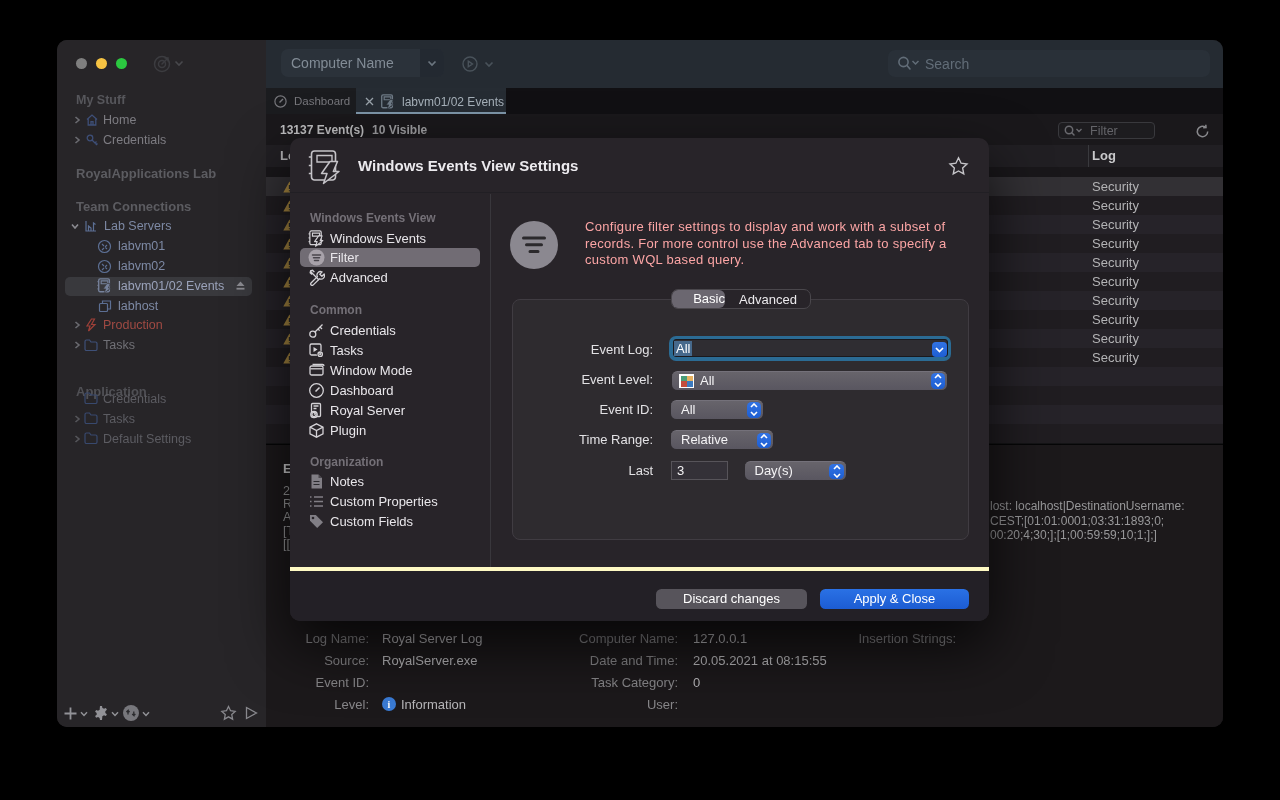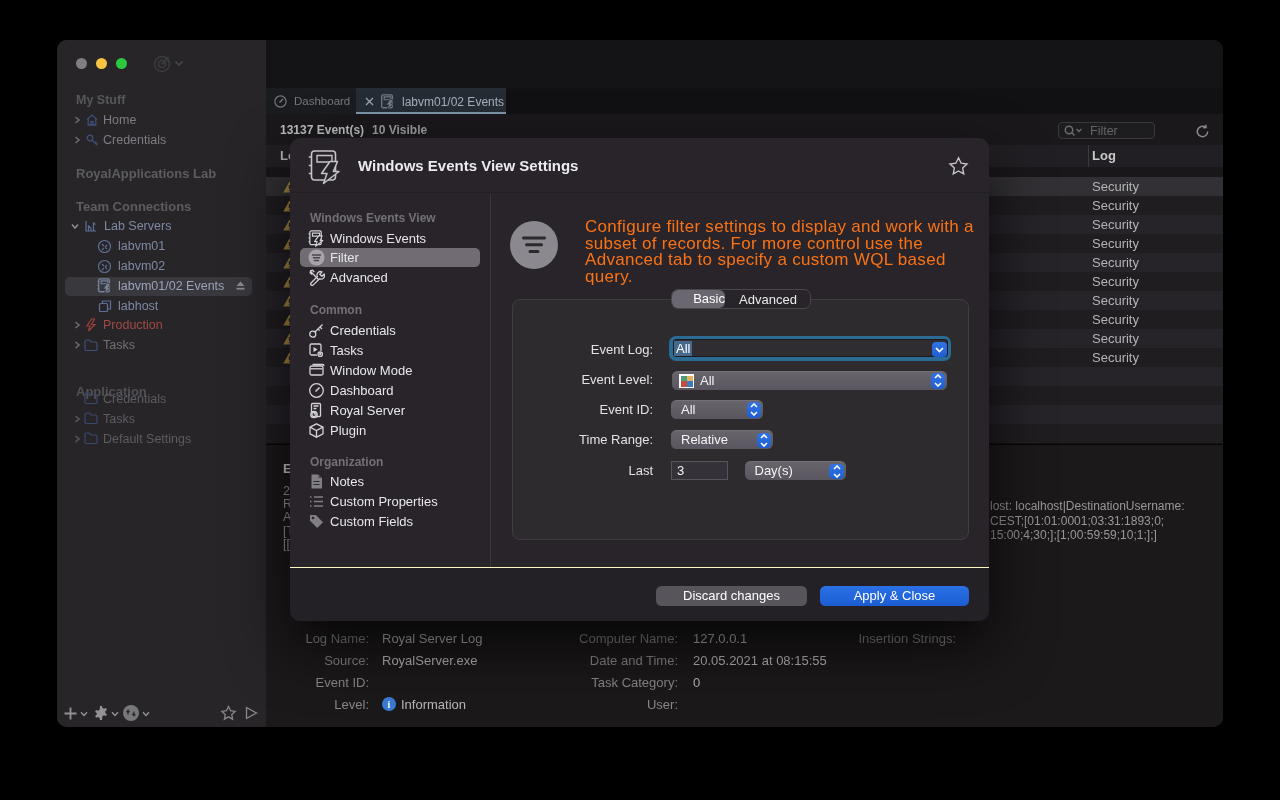--- a/index.html
+++ b/index.html
@@ -29,21 +29,21 @@
   
   #dlg { position:absolute; left:290px; top:138px; width:699px; height:483px;
      background:#282429; border-radius:10px; box-shadow:0 25px 60px rgba(0,0,0,0.75); }
   #dhead { position:absolute; left:0; top:0; width:699px; height:55px; border-bottom:1px solid #211f24; }
   #dside { position:absolute; left:0; top:0; width:200px; height:429px; }
   .gsec { position:absolute; left:20px; font-size:12px; font-weight:bold; color:#747077; }
   .drow { position:absolute; left:10px; width:180px; height:19px; line-height:19px; font-size:13px; color:#e8e6ea; white-space:nowrap; }
   .drow svg { position:absolute; left:8px; top:1px; }
   .drow .lbl { position:absolute; left:30px; }
   #dfoot { position:absolute; left:0; top:429px; width:699px; height:54px; background:#232026;
-     border-top:1px solid #fef9c3; border-radius:0 0 10px 10px; }
+     border-top:4px solid #fef9c3; border-radius:0 0 10px 10px; }
   .btn { position:absolute; top:18px; height:20px; border-radius:5.5px; font-size:13px;
      text-align:center; line-height:20px; color:#fff; }
   .flabel { position:absolute; font-size:13px; color:#e2e1e4; text-align:right; right:336px; height:20px; line-height:20px;padding-left:47px; }
   .popup { position:absolute; height:19px; border-radius:5.5px;
      background:linear-gradient(#67646b,#595660); border-top:1px solid #74717a;
      color:#f4f3f5; font-size:13px; line-height:18px; }
   .stepper { position:absolute; width:14.5px; height:15.5px; top:1.5px; border-radius:4.5px;
      background:linear-gradient(#3273e4,#1d5ed2); }
 </style>
 </head>
@@ -178,20 +178,42 @@
       </svg>
     <svg class="abs" style="left:163px; top:665px;" width="17" height="16" viewBox="0 0 17 16" fill="none" stroke="#88888d" stroke-width="1.3">
         <path d="M8.5 1.5 l2.05 4.25 4.6 0.6 -3.4 3.2 0.87 4.6 -4.12 -2.3 -4.12 2.3 0.87 -4.6 -3.4 -3.2 4.6 -0.6 Z"></path>
       </svg>
     <svg class="abs" style="left:188px; top:666px;" width="13" height="14" viewBox="0 0 13 14" fill="none" stroke="#88888d" stroke-width="1.3">
         <path d="M1.5 1.5 L11.5 7 L1.5 12.5 Z"></path>
       </svg>
   </div>
 
   <div id="main">
+    <div id="toolbar">
+      <div class="abs" style="left:15px; top:9px; width:163px; height:28px; background:#2b323a; border-radius:7px;"></div>
+      <div class="abs" style="left:154px; top:9px; width:24px; height:28px; background:#232931; border-radius:0 7px 7px 0;"></div>
+      <div class="abs" style="left:25px; top:15px; font-size:14px; color:#828c96;">Computer Name</div>
+      <svg class="abs" style="left:161px; top:20px;" width="10" height="7" viewBox="0 0 10 7" fill="none" stroke="#6b757f" stroke-width="1.7">
+          <path d="M1.5 1.5 L5 5 L8.5 1.5"></path>
+        </svg>
+      <svg class="abs" style="left:196px; top:16px;" width="16" height="16" viewBox="0 0 16 16" fill="none" stroke="#49525a" stroke-width="1.4">
+          <circle cx="8" cy="8" r="7"></circle>
+          <path d="M6.3 5.2 L10.5 8 L6.3 10.8 Z"></path>
+        </svg>
+      <svg class="abs" style="left:218px; top:21px;" width="10" height="7" viewBox="0 0 10 7" fill="none" stroke="#49525a" stroke-width="1.7">
+          <path d="M1.5 1.5 L5 5 L8.5 1.5"></path>
+        </svg>
+      <div class="abs" style="left:622px; top:10px; width:322px; height:27px; background:#293038; border-radius:7px;"></div>
+      <svg class="abs" style="left:631px; top:16px;" width="24" height="15" viewBox="0 0 24 15" fill="none" stroke="#626d78" stroke-width="1.6">
+          <circle cx="6.5" cy="6" r="4.6"></circle>
+          <path d="M10 9.5 L13 13" stroke-linecap="round"></path>
+          <path d="M15.5 5 l3 3 3 -3" stroke-width="1.5"></path>
+        </svg>
+      <div class="abs" style="left:659px; top:16px; font-size:14px; color:#626d78;">Search</div>
+    </div>
     <div id="tabbar">
       <div class="abs" style="left:0; top:0; width:90px; height:26px; background:#1b1c1f;"></div>
       <svg class="abs" style="left:8px; top:7px;" width="13" height="13" viewBox="0 0 13 13" fill="none" stroke="#77777c" stroke-width="1.2">
           <circle cx="6.5" cy="6.5" r="5.6"></circle>
           <path d="M9 4 L5.5 7.5" stroke-width="1.5"></path>
         </svg>
       <div class="abs" style="left:28px; top:7px; font-size:11.5px; color:#77777c;">Dashboard</div>
       <div class="abs" style="left:90px; top:0; width:150px; height:26px; background:#262c33; border-bottom:2px solid #7e96a9;"></div>
       <svg class="abs" style="left:99px; top:9px;" width="9" height="9" viewBox="0 0 9 9" stroke="#9aa3ab" stroke-width="1.3">
           <path d="M1 1 L8 8 M8 1 L1 8"></path>
@@ -302,21 +324,21 @@
     </div>
     <div id="details">
       <div class="dv" style="left:17px; top:16px; font-weight:bold; color:#cfcfd1;">Event 4202, RoyalServer</div>
       <div class="dv" style="left:17px; top:39px; color:#98989a; font-size:12.5px;">2232</div>
       <div class="dv" style="left:17px; top:52px; color:#98989a; font-size:12.5px;">RoyalServer</div>
       <div class="dv" style="left:17px; top:65px; color:#98989a; font-size:12.5px;">A scheduled</div>
       <div class="dv" style="left:17px; top:79px; color:#98989a; font-size:12.5px;">[TaskName</div>
       <div class="dv" style="left:17px; top:92px; color:#98989a; font-size:12.5px;">[[Schedule</div>
       <div class="dv" style="left:724px; top:54px; color:#98989a; font-size:12px;">lost: localhost|DestinationUsername:</div>
       <div class="dv" style="left:724px; top:68.5px; color:#98989a; font-size:12px;">CEST;[01:01:0001;03:31:1893;0;</div>
-      <div class="dv" style="left:724px; top:83px; color:#98989a; font-size:12px;">15:00;4;30;];[1;00:59:59;10;1;];]</div>
+      <div class="dv" style="left:724px; top:83px; color:#98989a; font-size:12px;">00:20;4;30;];[1;00:59:59;10;1;];]</div>
 
       <div class="dl" style="left:0px; top:186px; width:103px;">Log Name:</div>
       <div class="dv" style="left:116px; top:186px;">Royal Server Log</div>
       <div class="dl" style="left:0px; top:208px; width:103px;">Source:</div>
       <div class="dv" style="left:116px; top:208px;">RoyalServer.exe</div>
       <div class="dl" style="left:0px; top:230px; width:103px;">Event ID:</div>
       <div class="dl" style="left:0px; top:252px; width:103px;">Level:</div>
       <svg class="abs" style="left:116px; top:252px;" width="14" height="14" viewBox="0 0 14 14">
           <circle cx="7" cy="7" r="7" fill="#3a7bd5"></circle>
           <text x="7" y="10.5" font-size="10" font-weight="bold" fill="#fff" text-anchor="middle" font-family="Liberation Serif">i</text>
@@ -446,21 +468,21 @@
           <circle cx="5" cy="5" r="1.3" fill="#282429"></circle>
         </svg>
         <span class="lbl">Custom Fields</span>
       </div>
   </div>
   <div id="dcontent">
     <div class="abs" style="left:220px; top:83px; width:48px; height:48px; border-radius:50%; background:#8b8890;"></div>
     <svg class="abs" style="left:232px; top:98px;" width="24" height="18" viewBox="0 0 24 18" stroke="#2b292c" stroke-width="3" stroke-linecap="round">
         <path d="M1.5 2 h21 M4.5 8.7 h15 M8 15.4 h8"></path>
       </svg>
-    <div class="abs" style="left:295px; top:81px; width:392px; font-size:17px; letter-spacing:0.3px; line-height:16.5px; color:#f97316;">Configure filter settings to display and work with a subset of records. For more control use the Advanced tab to specify a custom WQL based query.</div>
+    <div class="abs" style="left:295px; top:81px; width:392px; font-size:13px; letter-spacing:0.3px; line-height:16.5px; color:#fca5a5;">Configure filter settings to display and work with a subset of records. For more control use the Advanced tab to specify a custom WQL based query.</div>
 
     <div class="abs" style="left:222px; top:160.5px; width:457px; height:241px; background:#2e2b2f; border:1px solid #403c42; border-radius:8px;"></div>
 
     <div class="abs" style="left:381px; top:150.5px; width:140px; height:20.5px; background:#282429; border:1px solid #4a474c; border-radius:7px;"></div>
     <div class="abs" style="left:382px; top:151.5px; width:53px; height:18.5px; background:#6b6770; border-radius:6px; text-align:right; font-size:13px; line-height:18px; color:#fff;">Basic</div>
     <div class="abs" style="left:436px; top:151.5px; width:84px; text-align:center; font-size:13px; line-height:19px; color:#eceaed;">Advanced</div>
 
     <div class="flabel" style="top:202px;">Event Log:</div>
     <div class="abs" style="left:379px; top:197.5px; width:282px; height:25px; background:#2b6b94; border-radius:7px;"></div>
     <div class="abs" style="left:382.5px; top:201px; width:275px; height:18px; background:#2f2d32; border:1px solid #1a191d; border-radius:3px;"></div>

